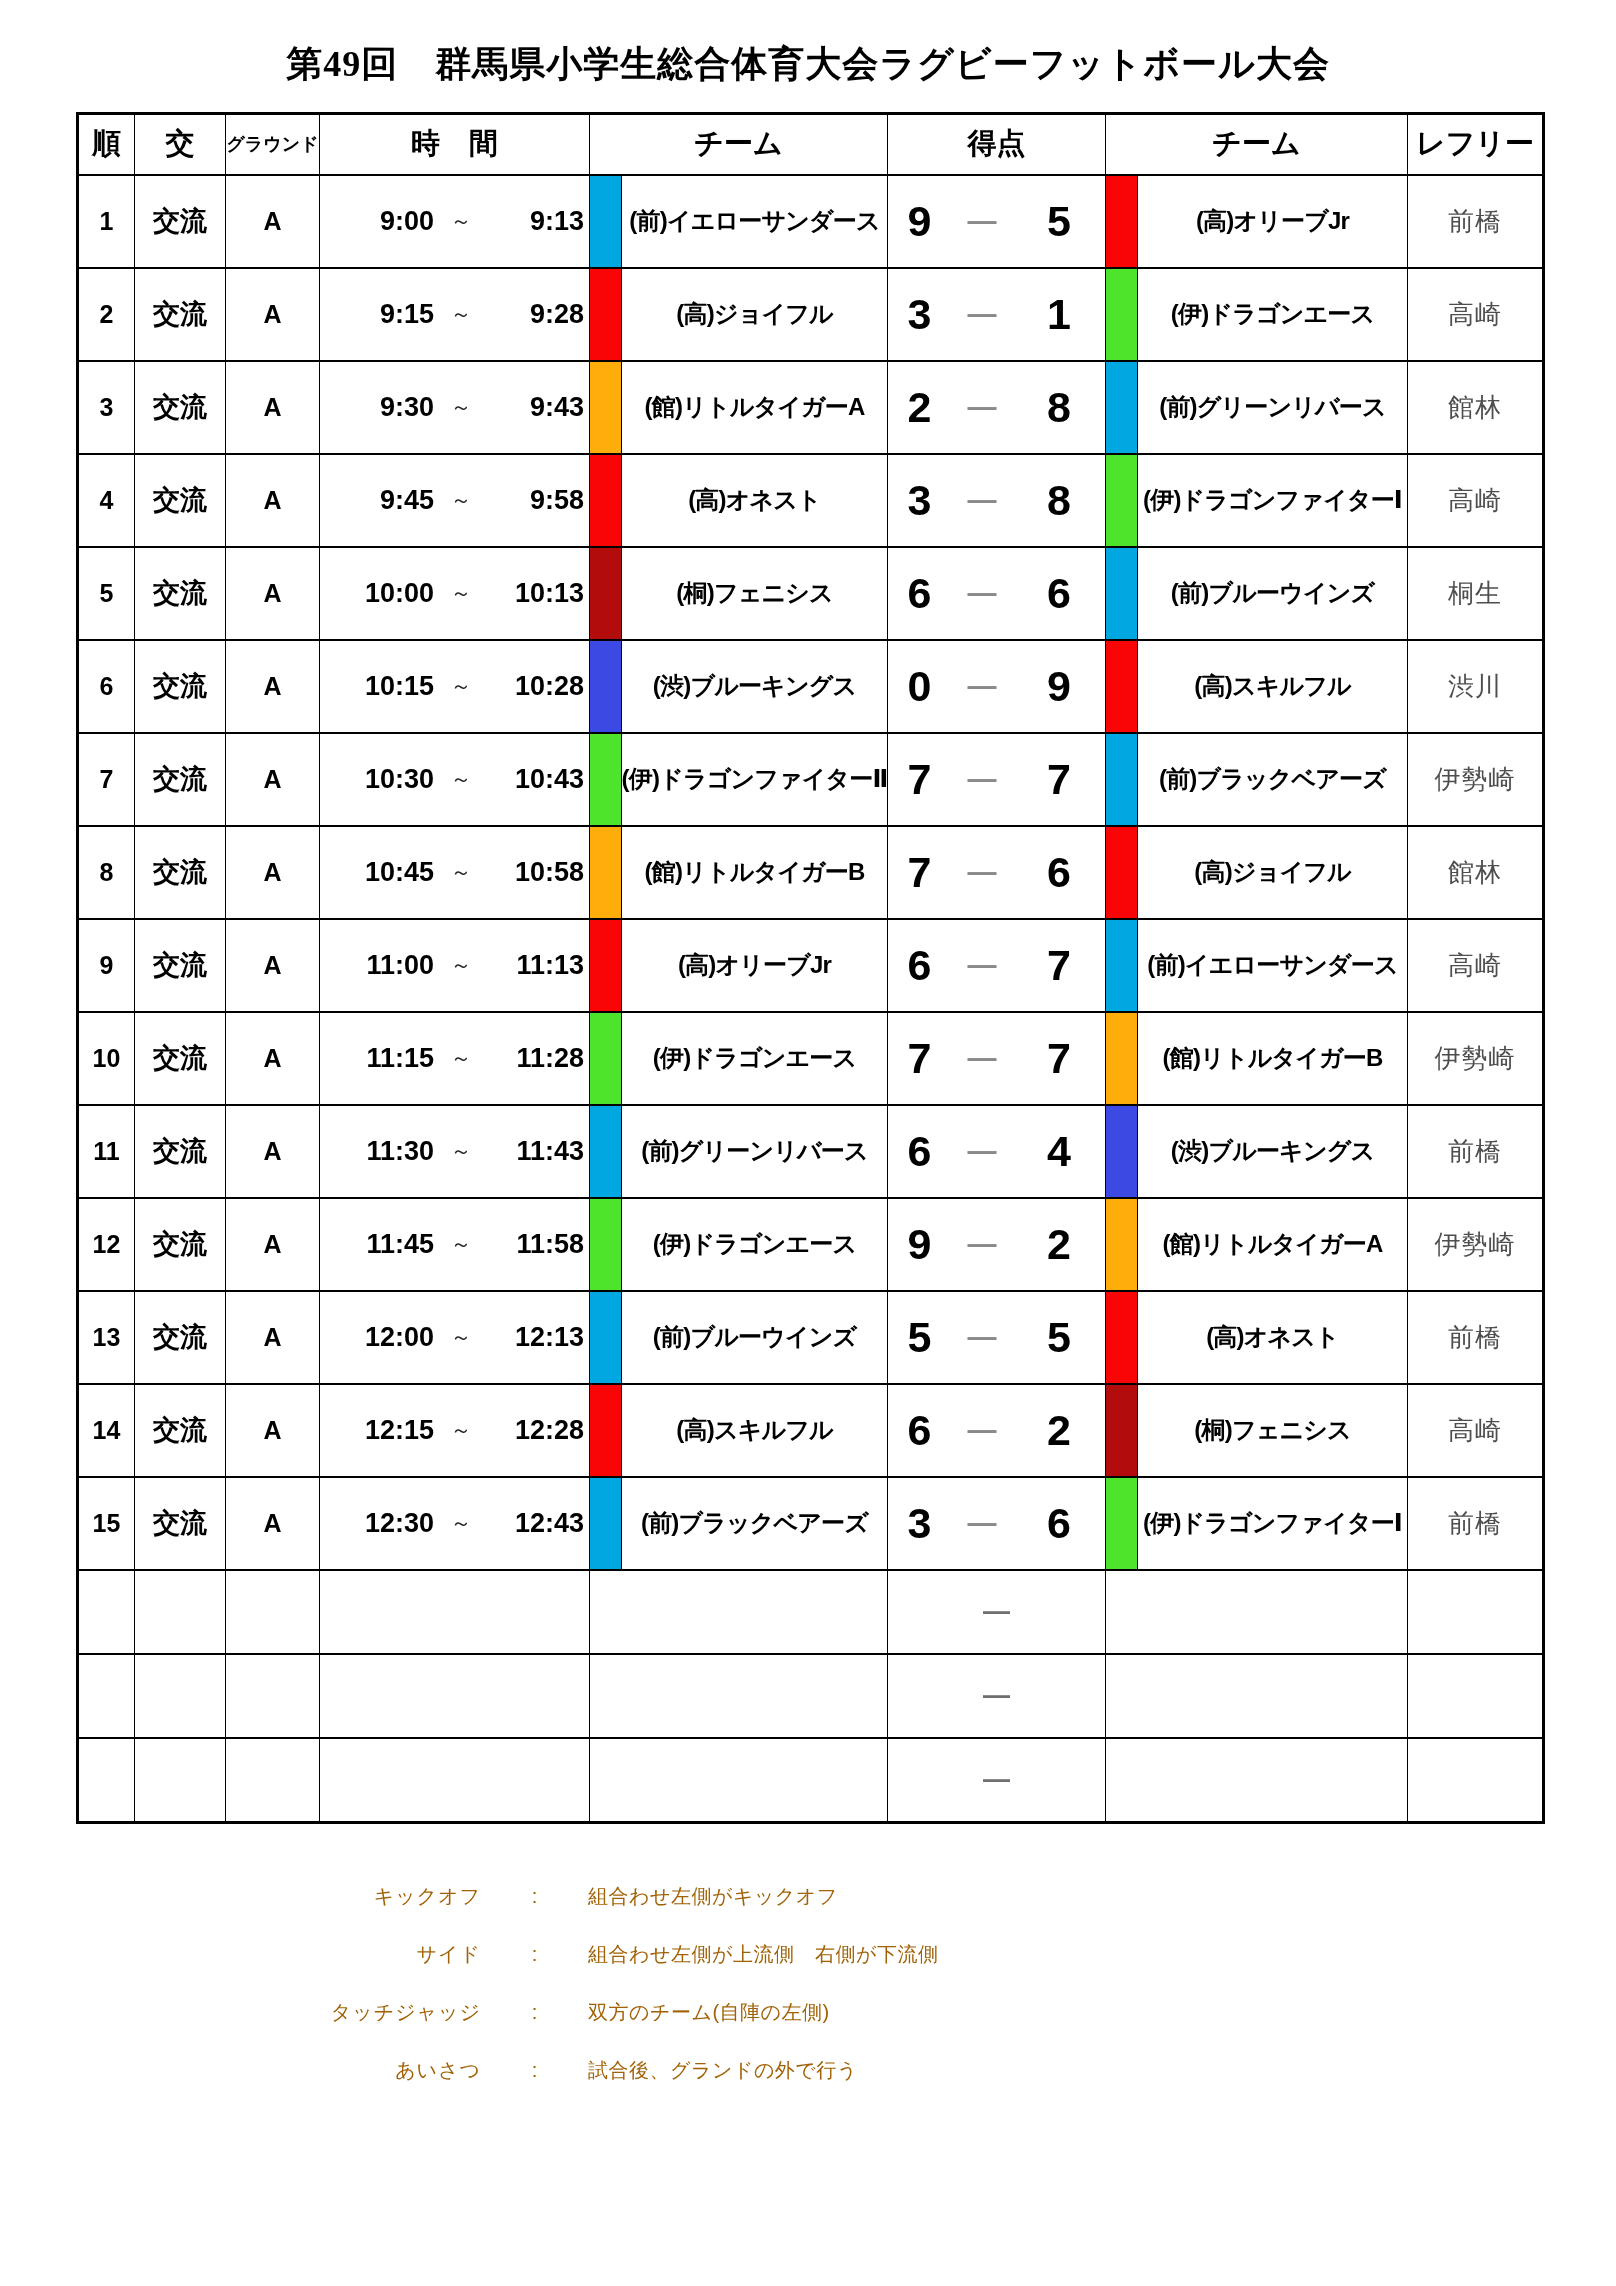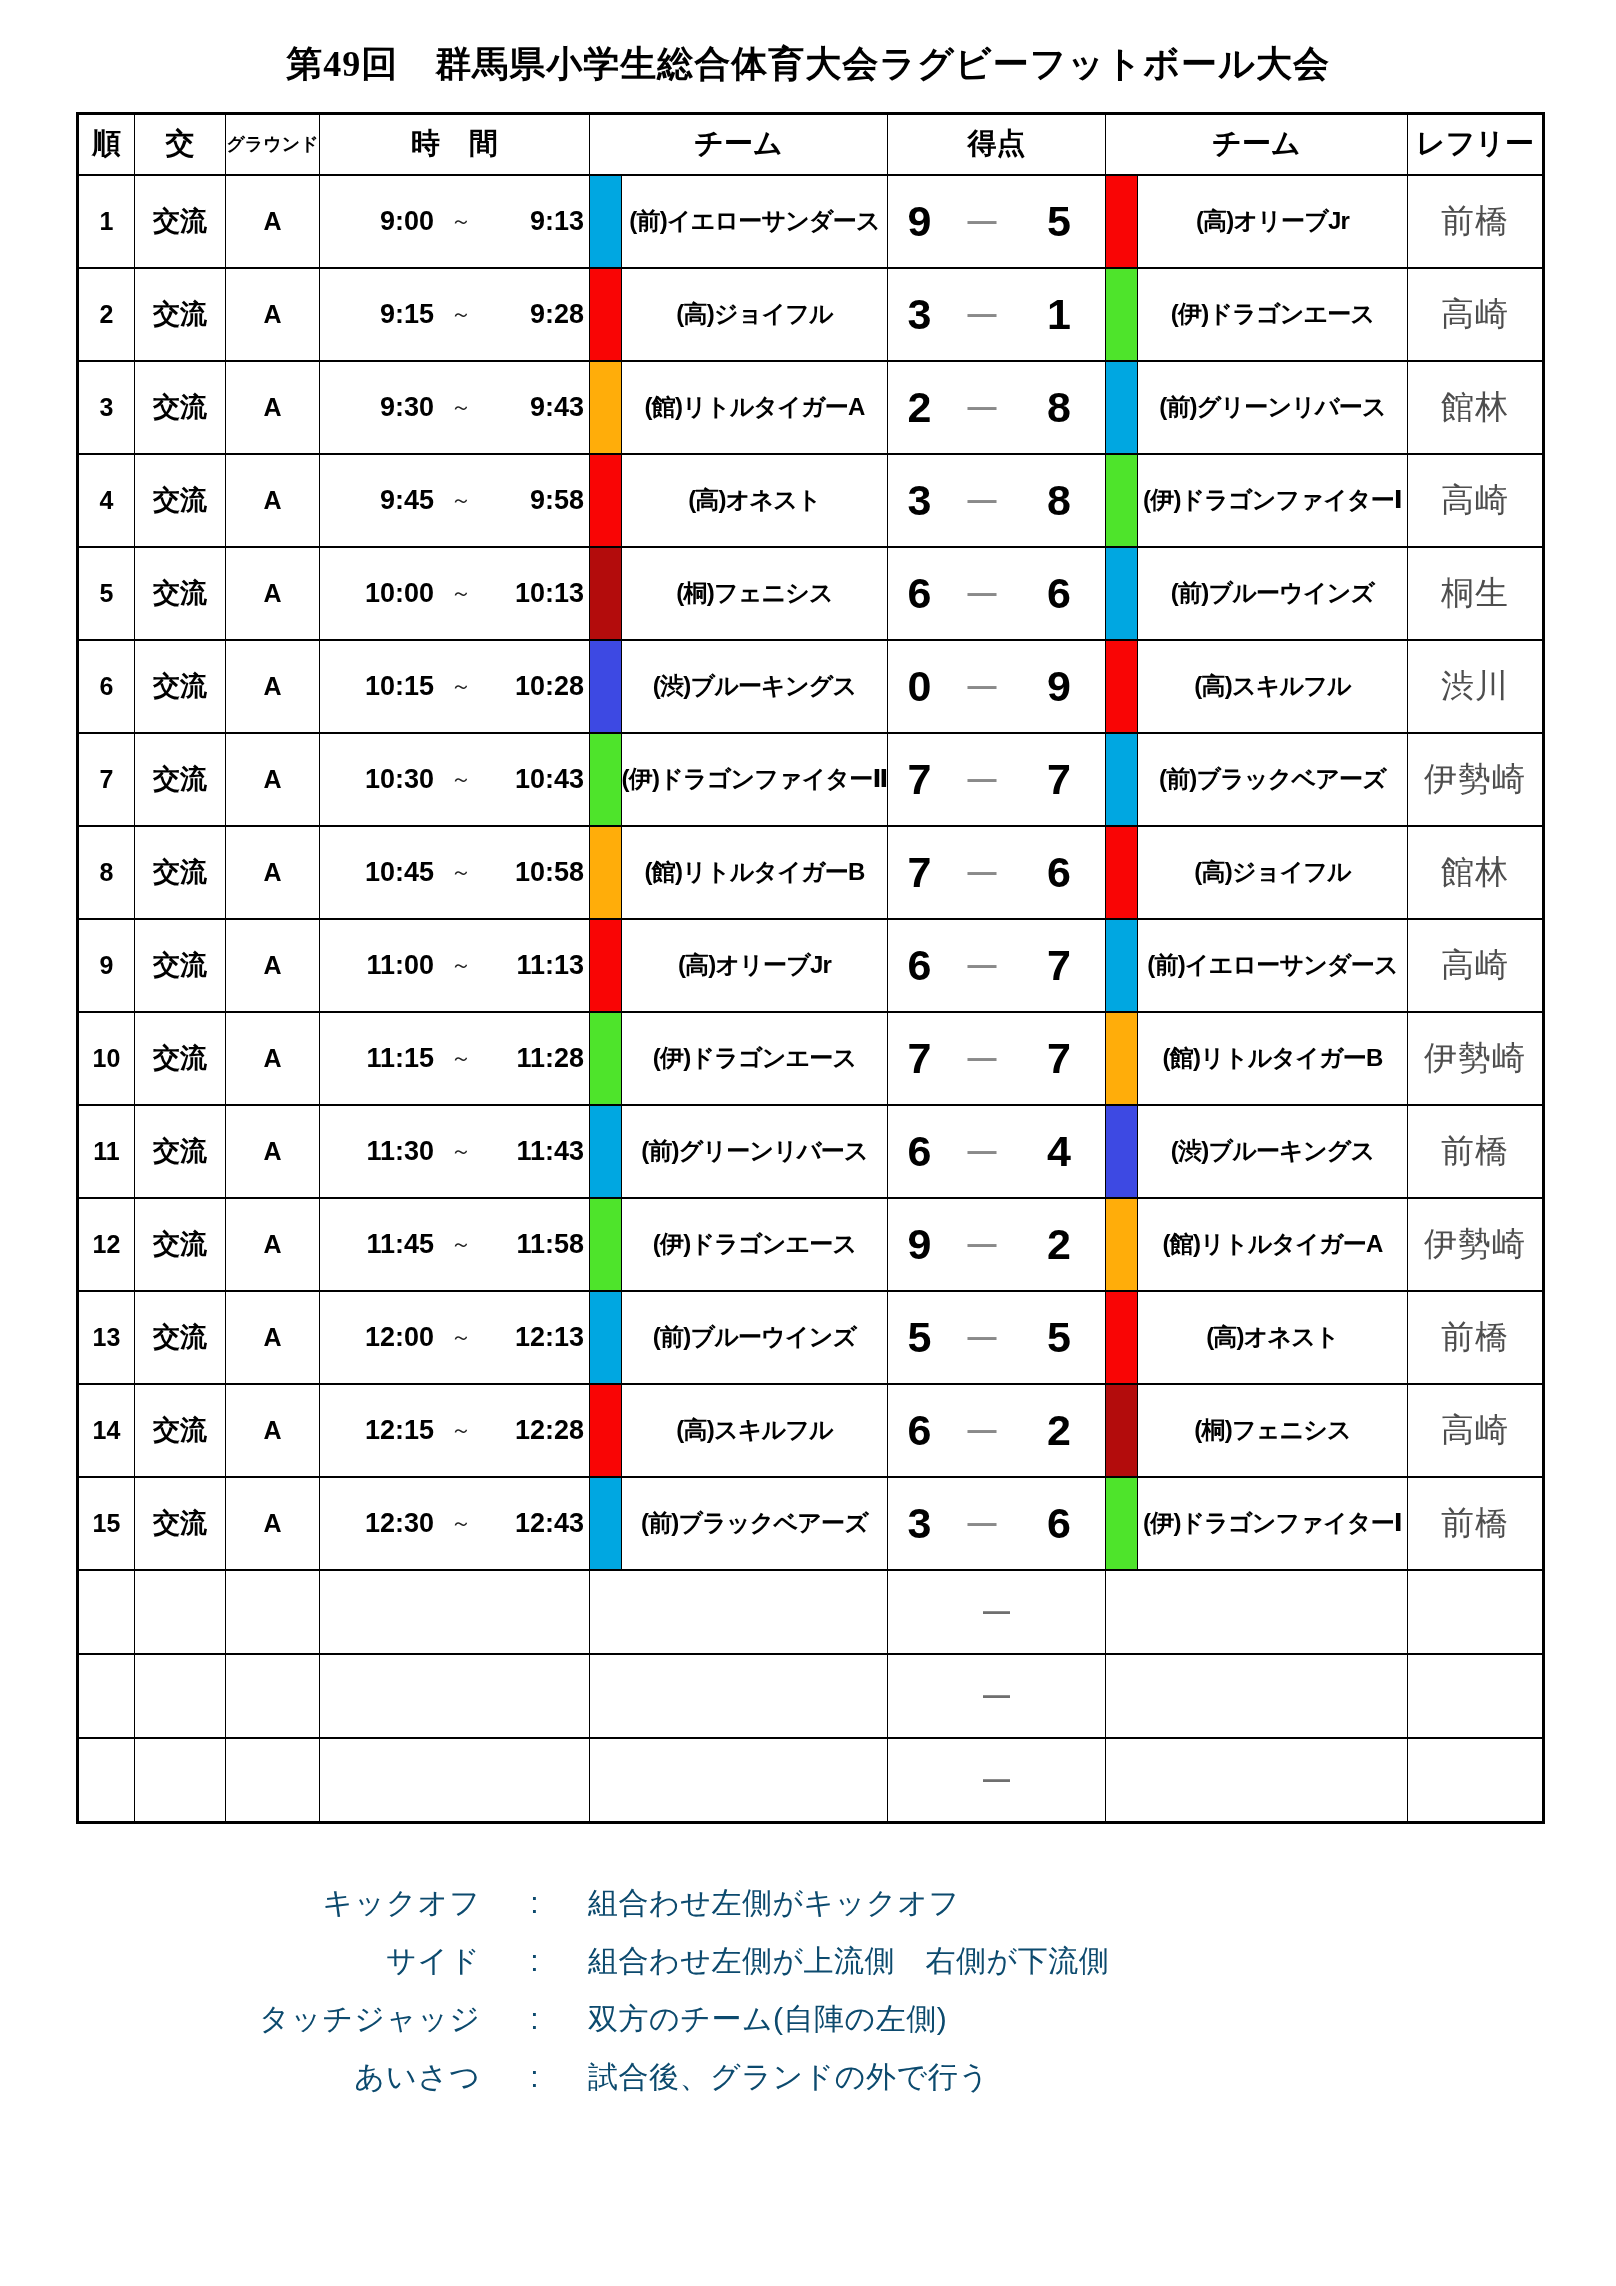--- a/index.html
+++ b/index.html
@@ -45,26 +45,26 @@
   .team-name{position:absolute;top:0;bottom:0;left:32px;right:0;display:flex;align-items:center;
              justify-content:center;font-size:24px;font-weight:bold;letter-spacing:-0.8px;white-space:nowrap;}
 
   .score-wrap{display:grid;grid-template-columns:63px 1fr 92px;align-items:center;min-height:91px;}
   .score-wrap .s-num{font-size:43px;font-weight:bold;text-align:center;
                      font-family:"Liberation Sans","DejaVu Sans",sans-serif;}
   .s-dash{text-align:center;font-size:29px;font-weight:600;color:#8a8a8a;}
   .empty-score{display:flex;align-items:center;justify-content:center;min-height:82px;
                font-size:27px;font-weight:600;color:#6f6f6f;}
 
-  td.ref{font-size:33px;font-weight:400;color:#4e4e4e;text-align:center;letter-spacing:1px;}
+  td.ref{font-size:26px;font-weight:400;color:#4e4e4e;text-align:center;letter-spacing:1px;}
 
   
   .notes{margin:59px 0 0 76px;}
   .note{display:grid;grid-template-columns:405px 107px auto;align-items:baseline;
-        font-size:30px;color:#0c4a6e;height:58px;}
+        font-size:20px;color:#a16207;height:58px;}
   .note-label{text-align:right;letter-spacing:1px;}
   .note-colon{text-align:center;}
   .note-text{text-align:left;letter-spacing:0.5px;}
 </style>
 </head>
 <body>
 
 <div class="page">
 
   <div class="title">第49回　群馬県小学生総合体育大会ラグビーフットボール大会</div>

